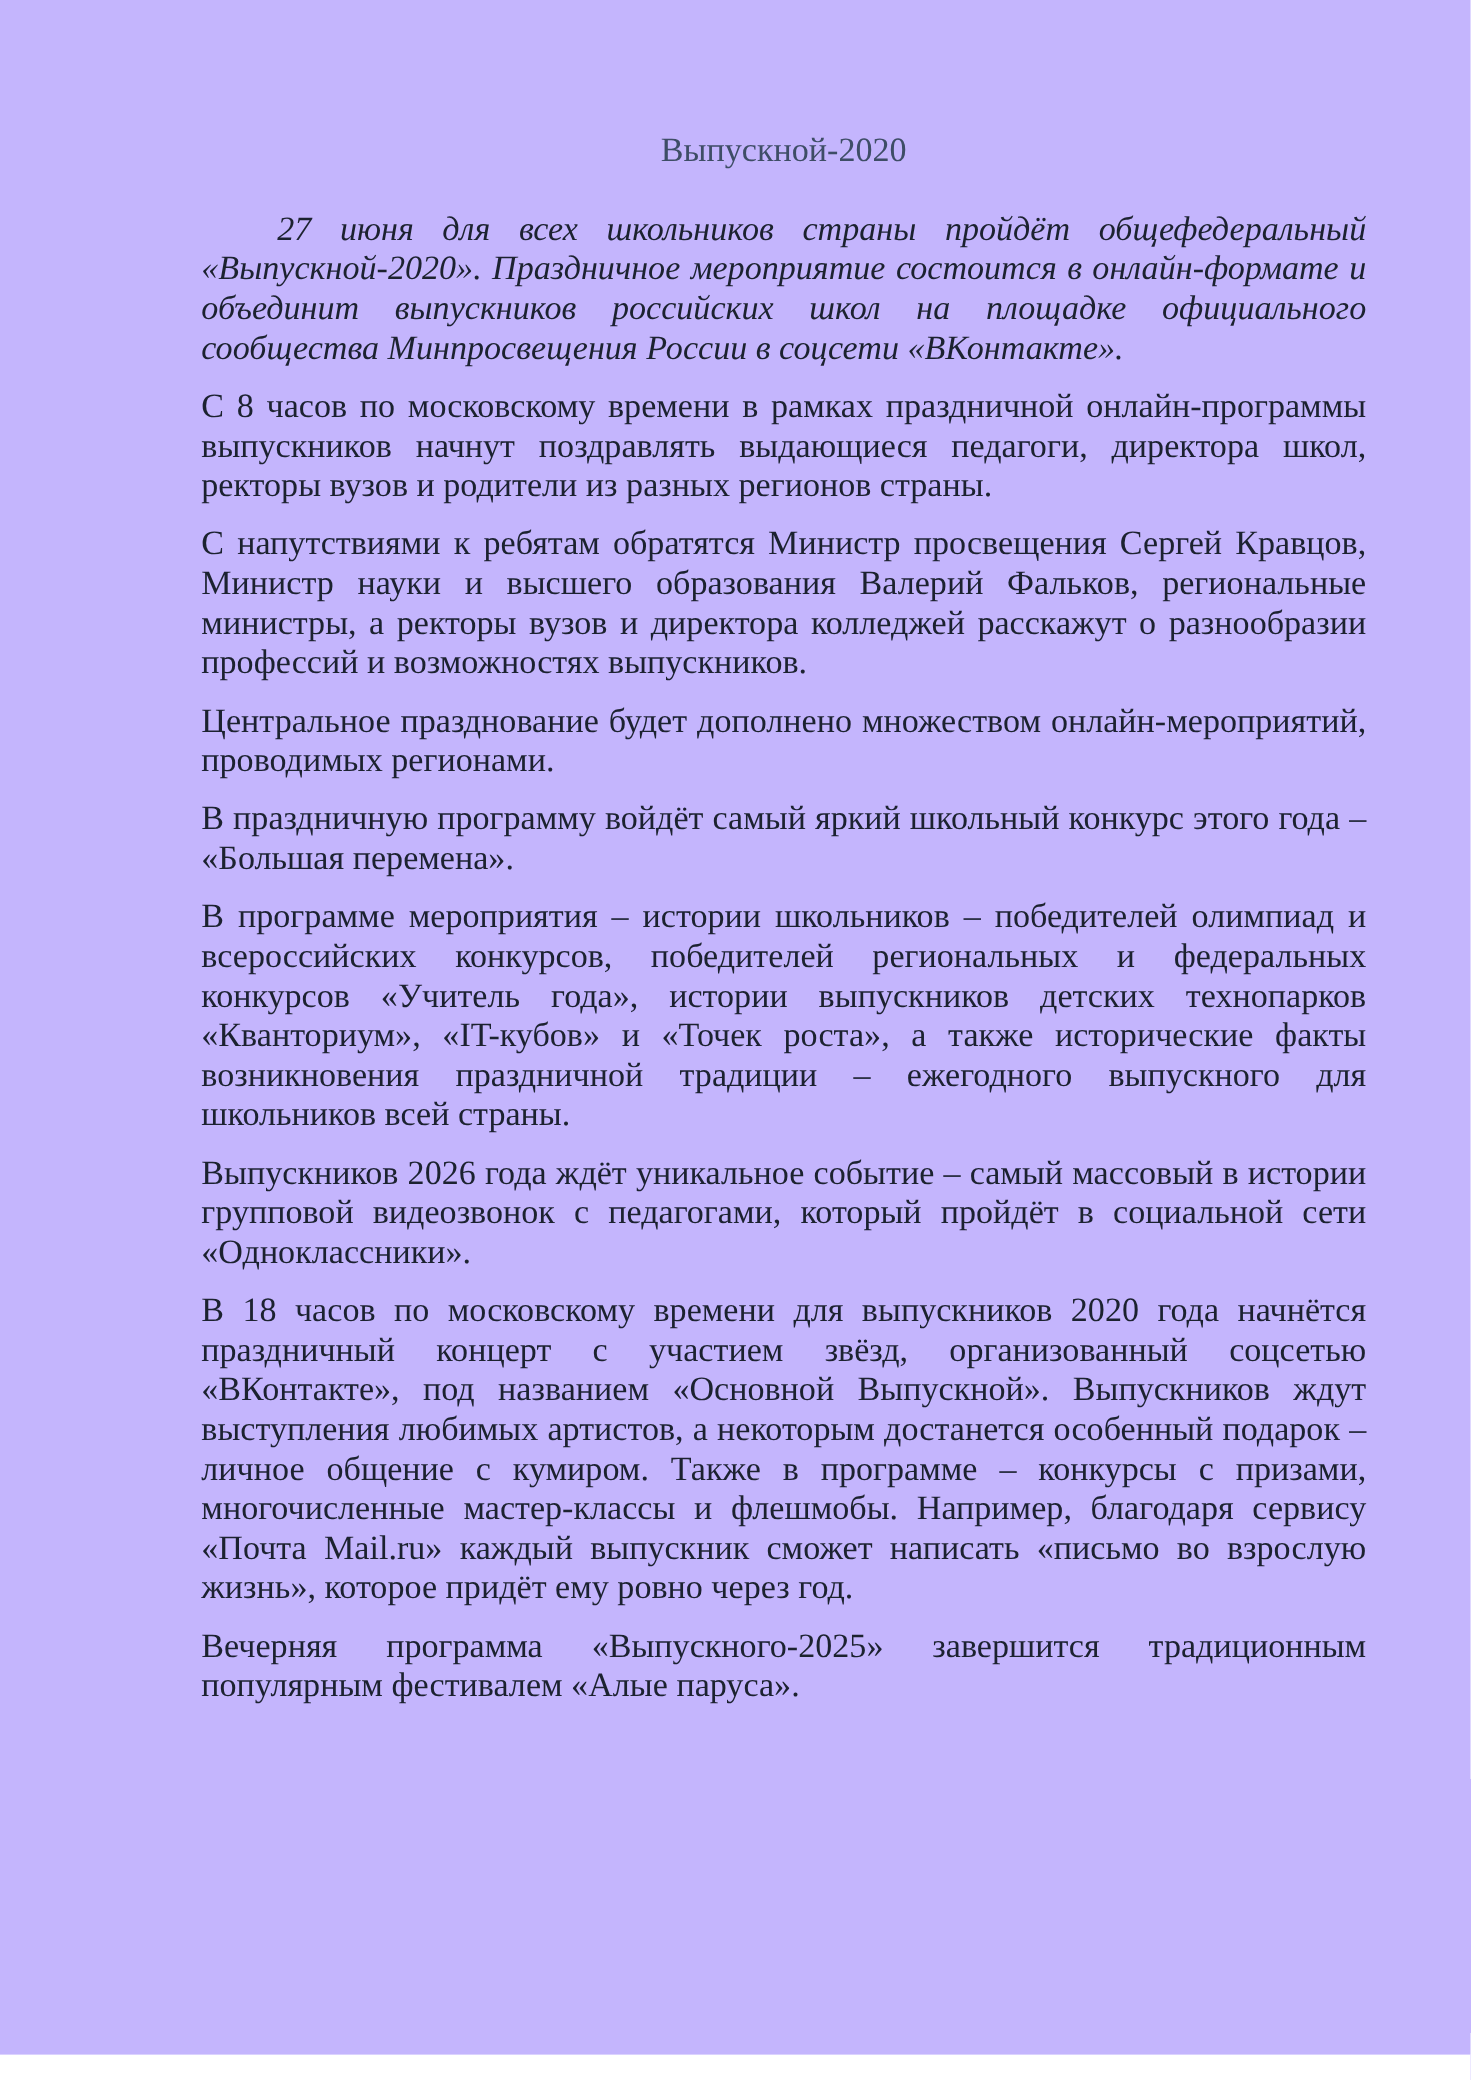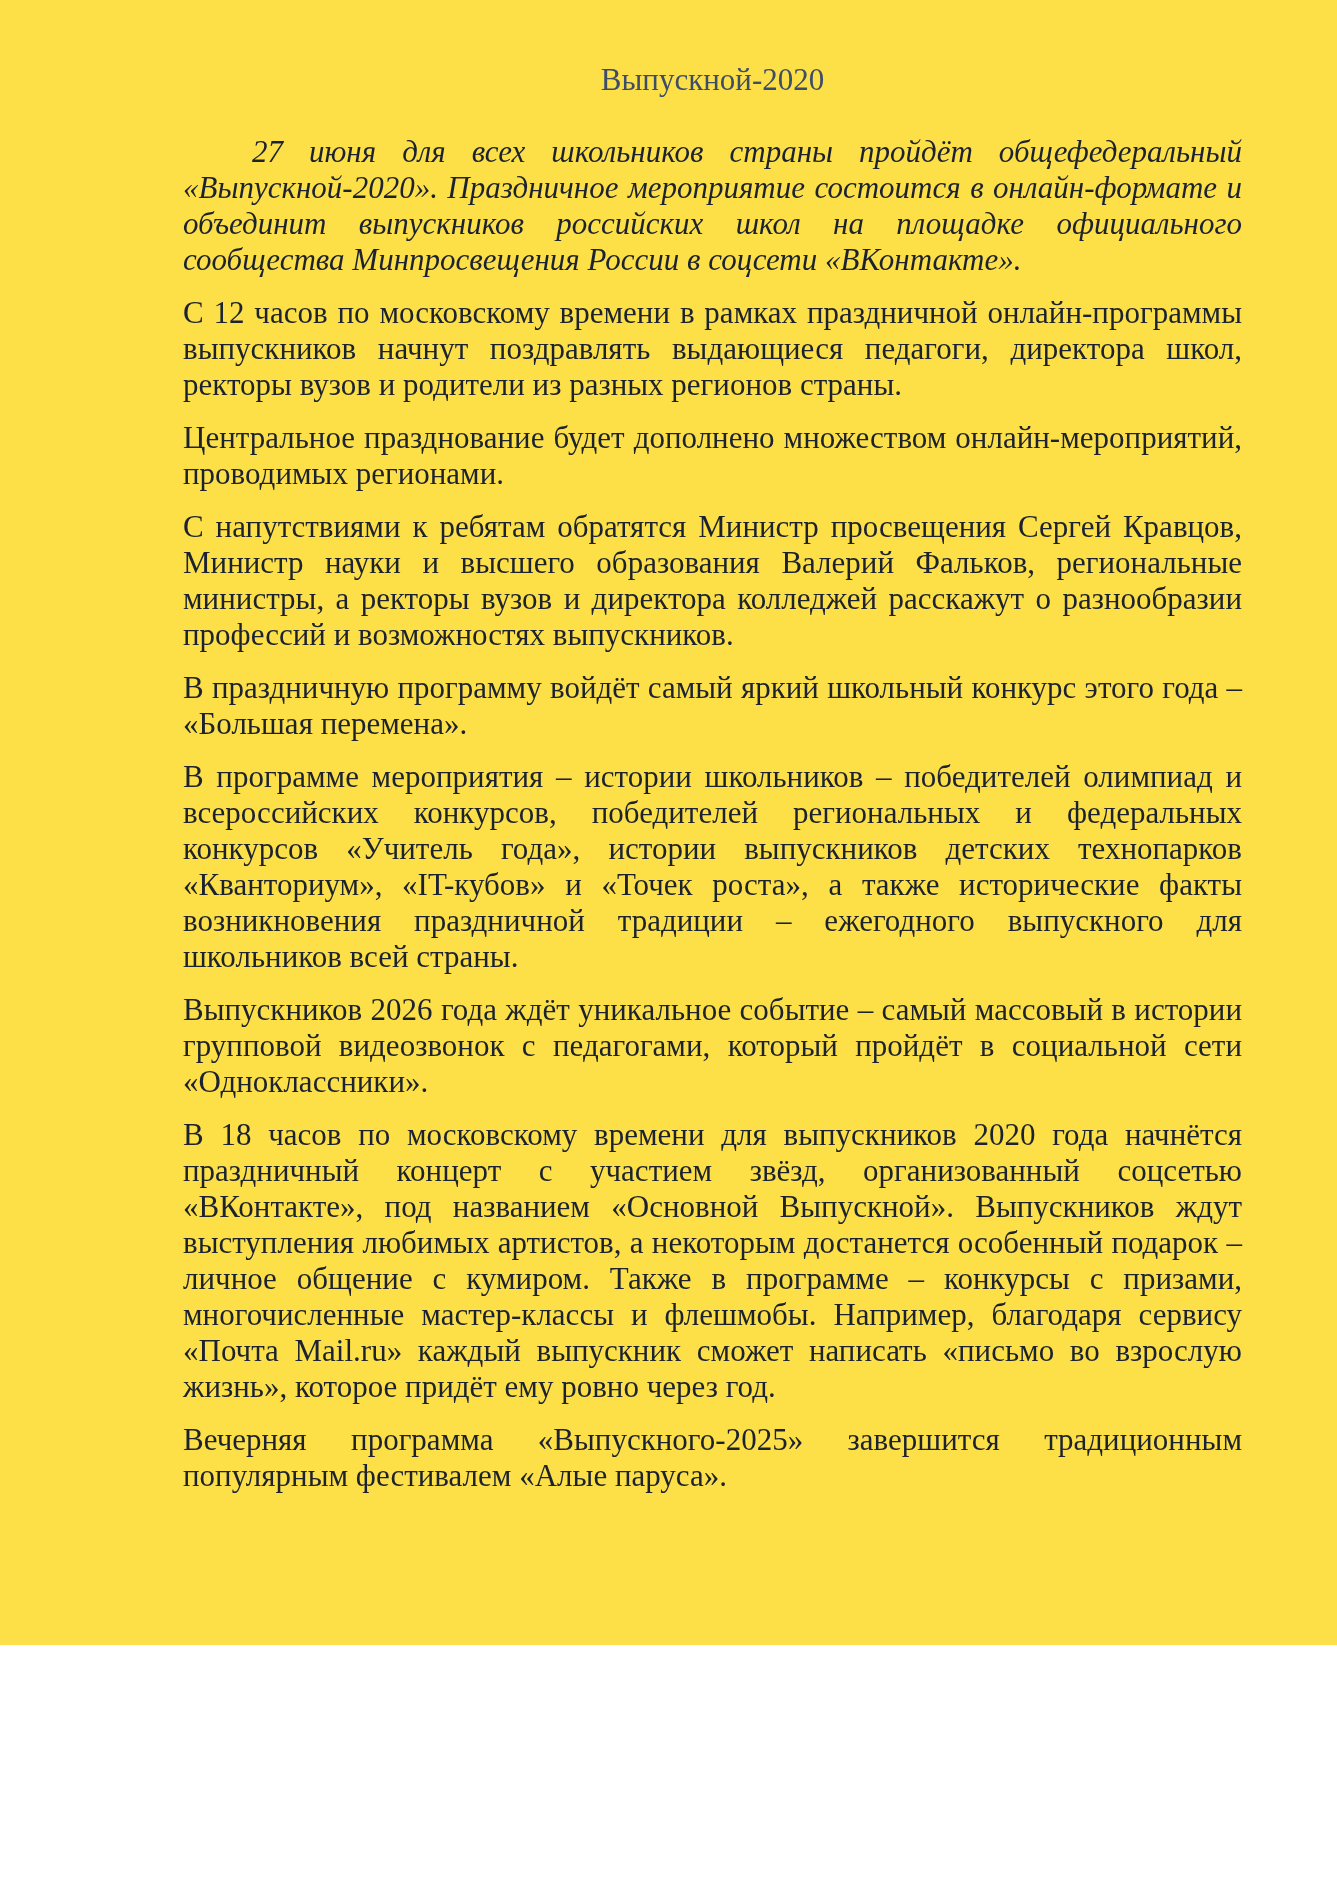--- a/index.html
+++ b/index.html
@@ -3,25 +3,25 @@
 <meta charset="utf-8">
 <style>
   html, body {
     margin: 0;
     padding: 0;
     background: #ffffff;
   }
   .page {
     position: relative;
     width: 1337px;
-    height: 1645px;
+    height: 1868px;
     margin: 0 auto;
-    background: #fde047;
+    background: #c4b5fd;
     box-sizing: border-box;
-    padding: 60px 95px 0 183px;
+    padding: 116px 95px 0 183px;
     font-family: "Liberation Serif", "DejaVu Serif", serif;
     overflow: hidden;
   }
   .doc-title {
     margin: 0 0 34px 0;
     font-size: 31px;
     font-weight: normal;
     line-height: 40px;
     text-align: center;
     color: #3e4d66;
@@ -41,22 +41,22 @@
   }
 </style>
 </head>
 <body>
 
 <div class="page">
   <h1 class="doc-title">Выпускной-2020</h1>
 
   <div class="doc-body">
     <p class="first-indent">27 июня для всех школьников страны пройдёт общефедеральный «Выпускной-2020». Праздничное мероприятие состоится в онлайн-формате и объединит выпускников российских школ на площадке официального сообщества Минпросвещения России в соцсети «ВКонтакте».</p>
-    <p>С 12 часов по московскому времени в рамках праздничной онлайн-программы выпускников начнут поздравлять выдающиеся педагоги, директора школ, ректоры вузов и родители из разных регионов страны.</p>
+    <p>С 8 часов по московскому времени в рамках праздничной онлайн-программы выпускников начнут поздравлять выдающиеся педагоги, директора школ, ректоры вузов и родители из разных регионов страны.</p>
+    <p>С напутствиями к ребятам обратятся Министр просвещения Сергей Кравцов, Министр науки и высшего образования Валерий Фальков, региональные министры, а ректоры вузов и директора колледжей расскажут о разнообразии профессий и возможностях выпускников.</p>
     <p>Центральное празднование будет дополнено множеством онлайн-мероприятий, проводимых регионами.</p>
-    <p>С напутствиями к ребятам обратятся Министр просвещения Сергей Кравцов, Министр науки и высшего образования Валерий Фальков, региональные министры, а ректоры вузов и директора колледжей расскажут о разнообразии профессий и возможностях выпускников.</p>
     <p>В праздничную программу войдёт самый яркий школьный конкурс этого года – «Большая перемена».</p>
     <p>В программе мероприятия – истории школьников – победителей олимпиад и всероссийских конкурсов, победителей региональных и федеральных конкурсов «Учитель года», истории выпускников детских технопарков «Кванториум», «IT-кубов» и «Точек роста», а также исторические факты возникновения праздничной традиции – ежегодного выпускного для школьников всей страны.</p>
     <p>Выпускников 2026 года ждёт уникальное событие – самый массовый в истории групповой видеозвонок с педагогами, который пройдёт в социальной сети «Одноклассники».</p>
     <p>В 18 часов по московскому времени для выпускников 2020 года начнётся праздничный концерт с участием звёзд, организованный соцсетью «ВКонтакте», под названием «Основной Выпускной». Выпускников ждут выступления любимых артистов, а некоторым достанется особенный подарок – личное общение с кумиром. Также в программе – конкурсы с призами, многочисленные мастер-классы и флешмобы. Например, благодаря сервису «Почта Mail.ru» каждый выпускник сможет написать «письмо во взрослую жизнь», которое придёт ему ровно через год.</p>
     <p>Вечерняя программа «Выпускного-2025» завершится традиционным популярным фестивалем «Алые паруса».</p>
   </div>
 </div>
 
 </body></html>

